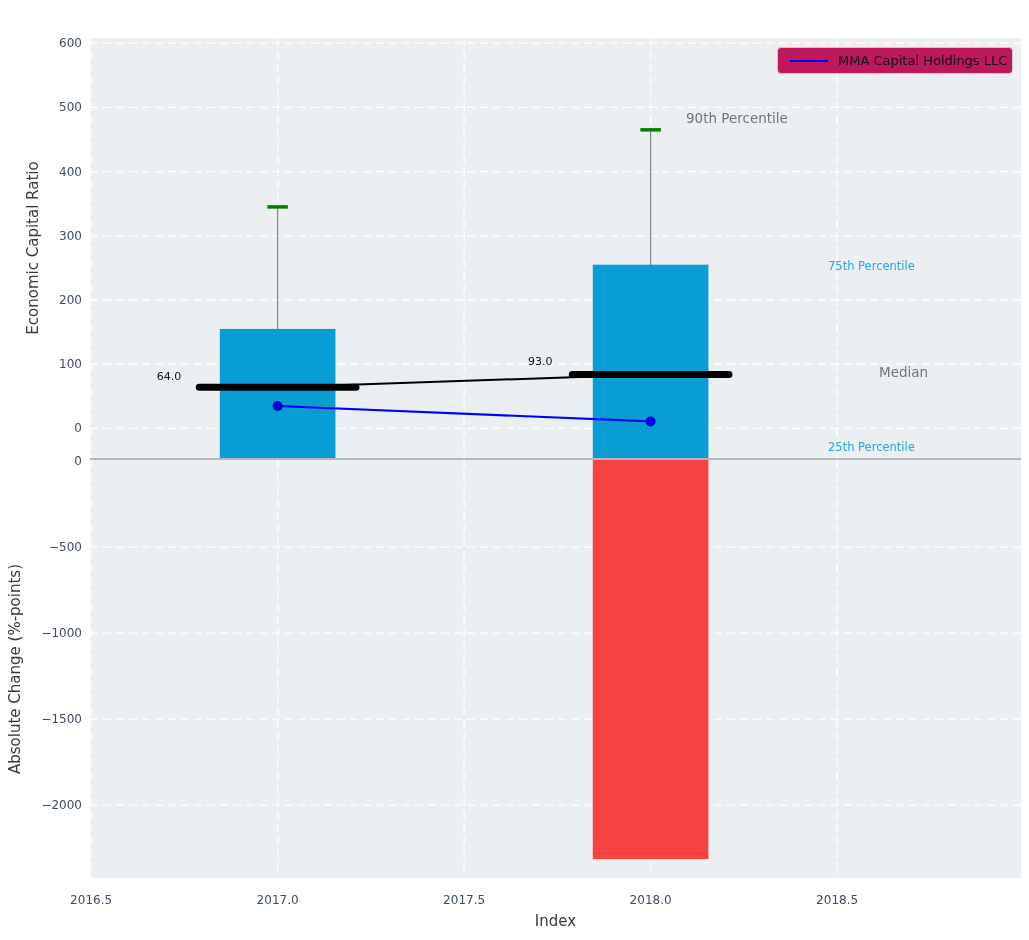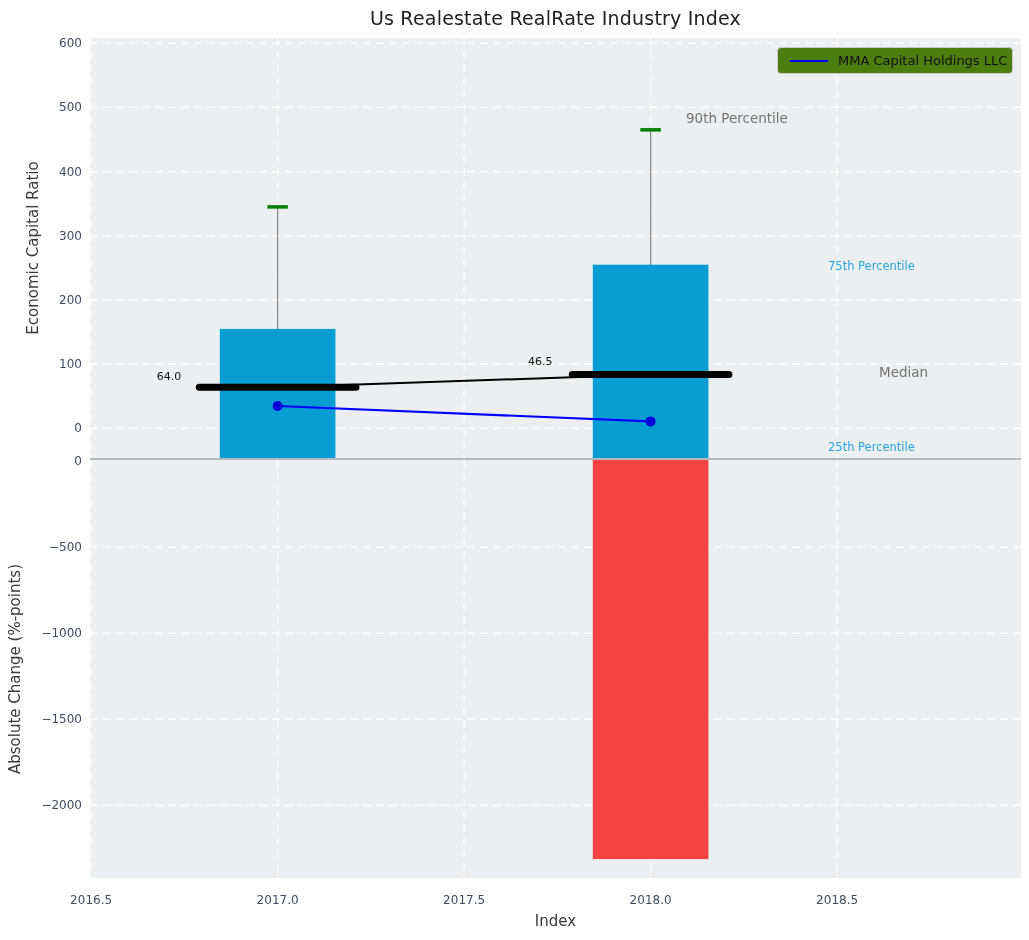--- a/index.html
+++ b/index.html
@@ -32,21 +32,21 @@
   .ann-90th{left:686px;top:110px;}
   .ann-median{left:879px;top:364px;text-align:center;}
   .ann-blue{font-size:11.5px;color:#29a7d9;}
   .ann-75th{left:828px;top:259px;}
   .ann-25th{left:828px;top:440px;}
   .val-label{font-size:11px;color:#111;}
   .val-2017{left:153px;top:370px;width:32px;text-align:center;}
   .val-2018{left:528px;top:355px;}
   .legend{
     left:777px;top:47px;width:236px;height:27px;
-    background:#4d7c0f;border:1px solid #c9c9c9;border-radius:4px;
+    background:#be185d;border:1px solid #c9c9c9;border-radius:4px;
     display:flex;align-items:center;box-sizing:border-box;
   }
   .legend-line{
     width:38px;height:0;border-top:2.5px solid #0000ff;
     margin-left:12px;margin-right:10px;flex:0 0 auto;
   }
   .legend-text{font-size:13px;color:#111;}
 </style>
 </head>
 <body>
@@ -111,38 +111,37 @@
         <text font-size="12" fill="#3d4c60" font-family="DejaVu Sans, Liberation Sans, sans-serif" x="82" y="368.23853211009174" text-anchor="end">100</text>
         <text font-size="12" fill="#3d4c60" font-family="DejaVu Sans, Liberation Sans, sans-serif" x="82" y="432.45871559633025" text-anchor="end">0</text>
         <text font-size="12" fill="#3d4c60" font-family="DejaVu Sans, Liberation Sans, sans-serif" x="82" y="465.0320987654321" text-anchor="end">0</text>
         <text font-size="12" fill="#3d4c60" font-family="DejaVu Sans, Liberation Sans, sans-serif" x="82" y="551.040329218107" text-anchor="end">−500</text>
         <text font-size="12" fill="#3d4c60" font-family="DejaVu Sans, Liberation Sans, sans-serif" x="82" y="637.0485596707819" text-anchor="end">−1000</text>
         <text font-size="12" fill="#3d4c60" font-family="DejaVu Sans, Liberation Sans, sans-serif" x="82" y="723.0567901234567" text-anchor="end">−1500</text>
         <text font-size="12" fill="#3d4c60" font-family="DejaVu Sans, Liberation Sans, sans-serif" x="82" y="809.0650205761317" text-anchor="end">−2000</text>
       </g>
   </svg>
 
-  <div class="overlay title">Us Realestate RealRate Industry Index</div>
 
   <div class="overlay ylabel-top">Economic Capital Ratio</div>
 
   <div class="overlay ylabel-bottom">Absolute Change (%-points)</div>
 
   <div class="overlay xlabel">Index</div>
 
   <div class="overlay ann ann-90th">90th Percentile</div>
 
   <div class="overlay ann-blue ann-75th">75th Percentile</div>
 
   <div class="overlay ann ann-median">Median</div>
 
   <div class="overlay ann-blue ann-25th">25th Percentile</div>
 
   <div class="overlay val-label val-2017">64.0</div>
 
-  <div class="overlay val-label val-2018">46.5</div>
+  <div class="overlay val-label val-2018">93.0</div>
 
   <div class="overlay legend">
     <div class="legend-line"></div>
     <div class="legend-text">MMA Capital Holdings LLC</div>
   </div>
 
 </div>
 
 </body></html>

